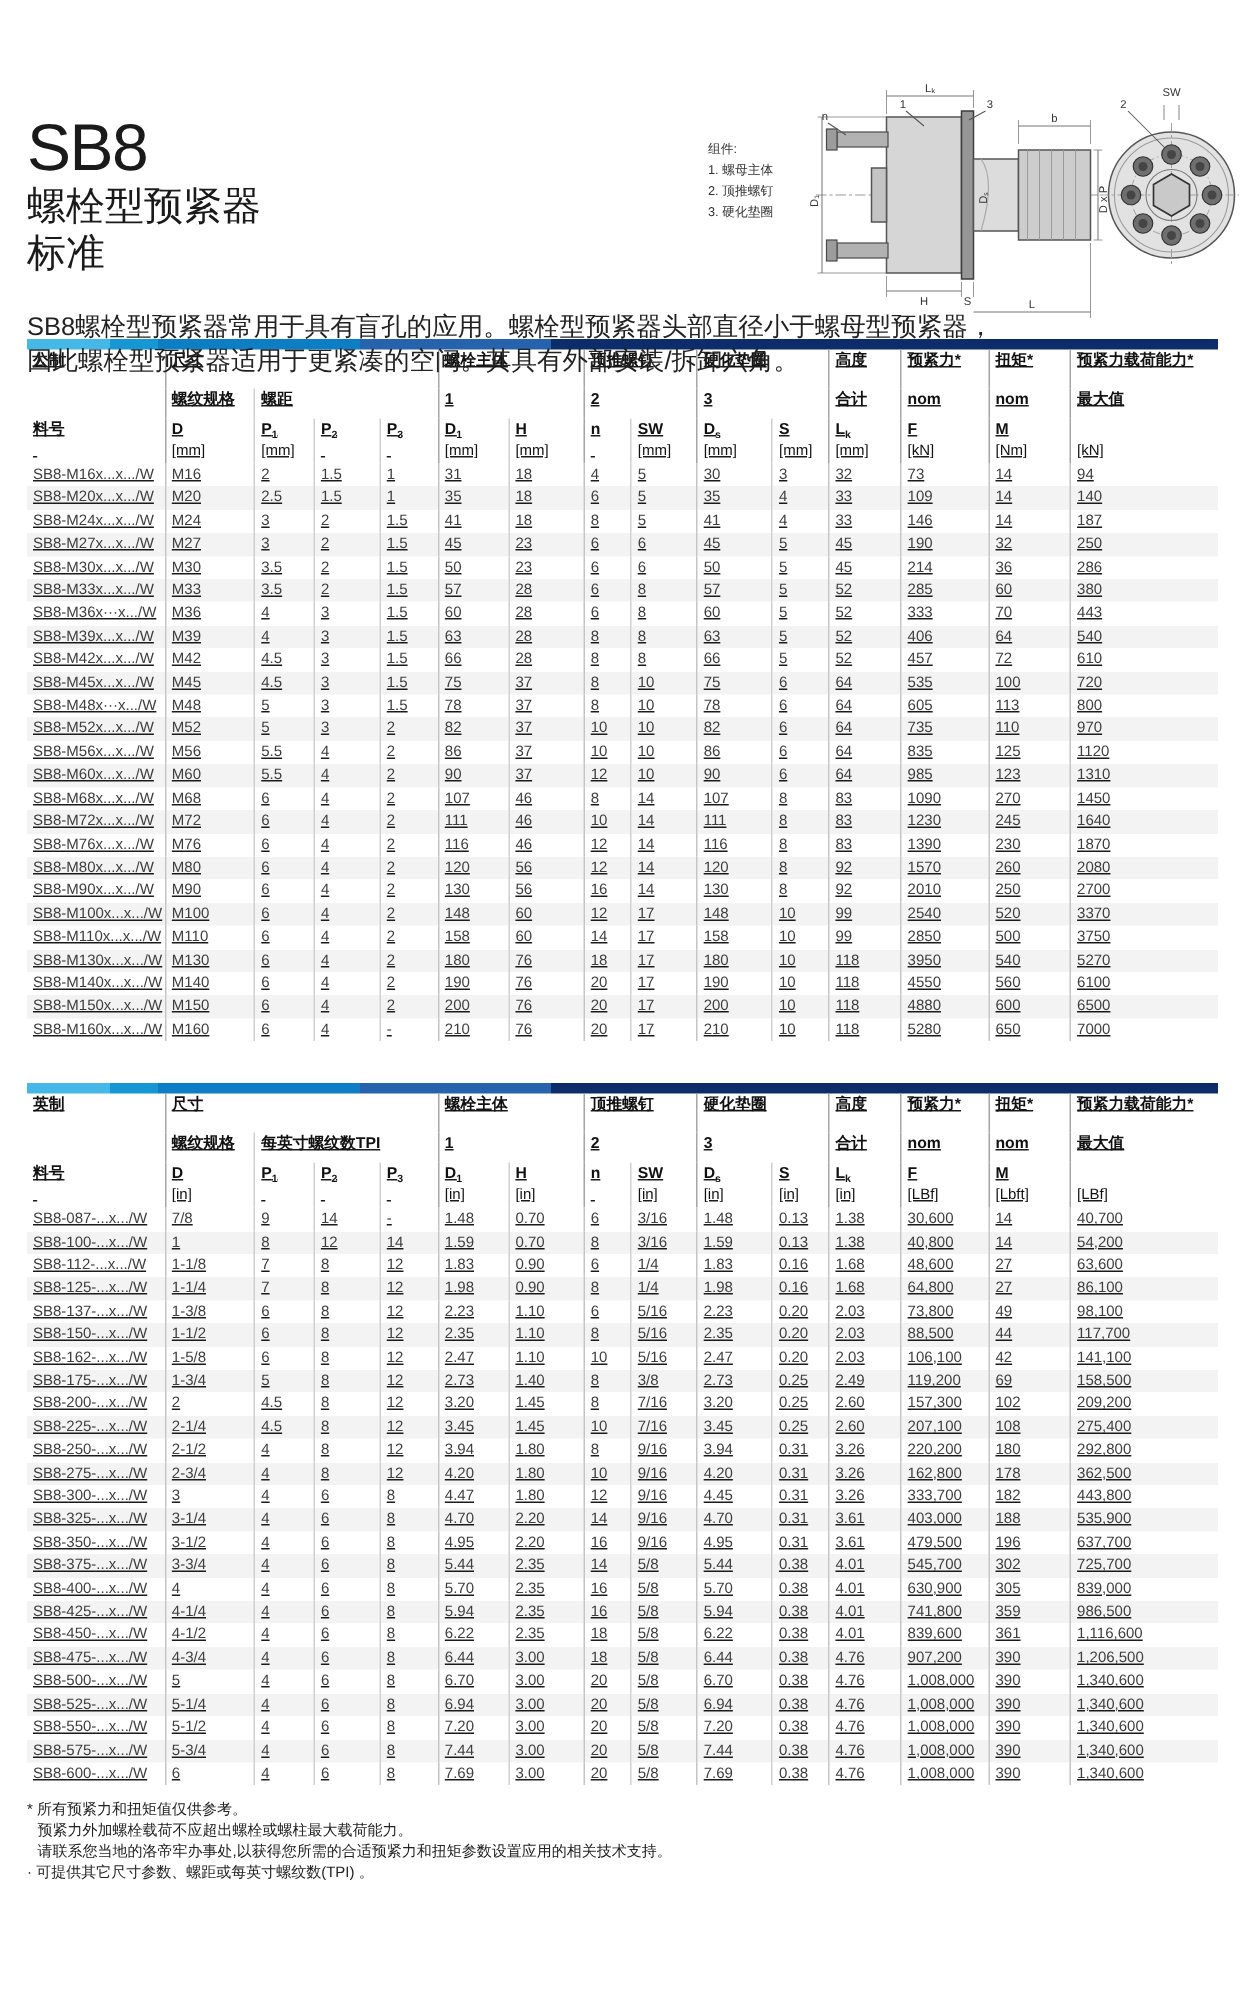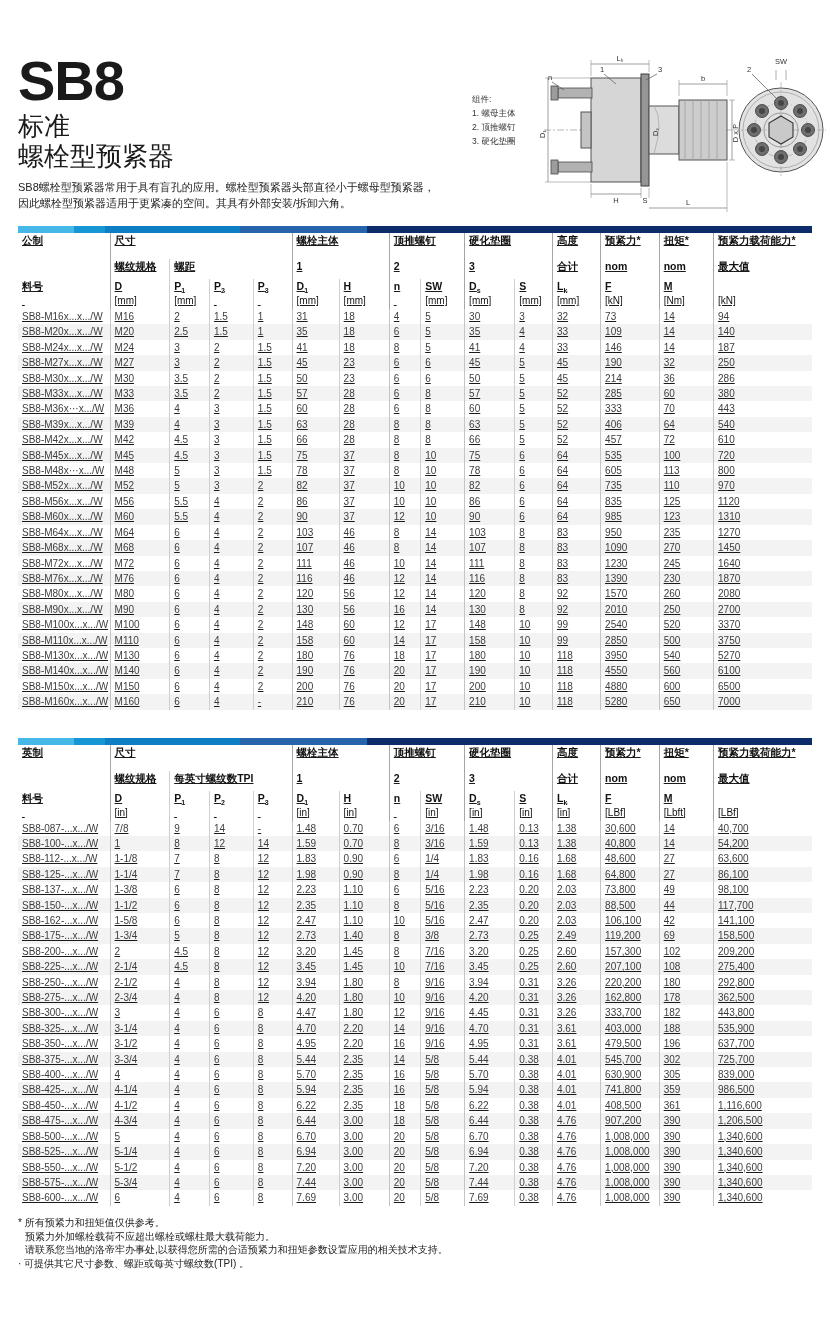--- a/index.html
+++ b/index.html
@@ -1,21 +1,21 @@
 <!DOCTYPE html>
 <html><head>
 <meta charset="utf-8">
 <style>
   html,body{margin:0;padding:0;}
   body{width:830px;height:1328px;background:#fff;font-family:"Liberation Sans","DejaVu Sans",sans-serif;color:#1a1a1a;position:relative;overflow:hidden;}
   .top{position:relative;height:226px;padding:0 18px;}
   .brand{padding-top:52px;}
-  .title{font-size:56px;line-height:1.05;font-weight:700;letter-spacing:-1px;}
+  .title{font-size:44px;line-height:1.05;font-weight:400;letter-spacing:-1px;margin-top:24px;}
   .subtitle{font-size:26px;line-height:1.18;font-weight:400;}
-  .desc{font-size:11px;line-height:1.4;margin-top:8px;color:#222;}
+  .desc{font-size:17px;line-height:1.4;margin-top:22px;color:#222;}
   
   .drawing{position:absolute;right:6px;top:50px;width:352px;height:170px;}
   .legend{position:absolute;left:0;top:42px;width:66px;font-size:8.5px;line-height:1.65;color:#333;}
   .drawing svg{position:absolute;left:64px;top:0;}
   svg text{font-family:"Liberation Sans",sans-serif;font-size:7.5px;fill:#333;}
   
   .tbl-wrap{margin:0 18px 0 18px;text-decoration:underline;}
   .bluebar{height:7px;background:linear-gradient(90deg,#46b8e8 0,#46b8e8 7%,#1697d4 7%,#1697d4 11%,#0d7ec3 11%,#0d7ec3 28%,#2762ac 28%,#2762ac 44%,#0d2c6a 44%,#0d2c6a 100%);}
   table.spec{border-collapse:collapse;table-layout:fixed;width:100%;}
   table.spec th,table.spec td{text-align:left;vertical-align:top;padding:1px 4px;overflow:hidden;}
@@ -35,22 +35,22 @@
   
   .footnotes{margin:10px 18px 0 18px;font-size:10px;line-height:1.38;color:#222;}
   .fn-indent{padding-left:7px;}
 </style>
 </head>
 <body>
 
 <div class="top">
   <div class="brand">
     <div class="title">SB8</div>
+    <div class="subtitle">螺栓型预紧器</div>
     <div class="subtitle">标准</div>
-    <div class="subtitle">螺栓型预紧器</div>
     <div class="desc">
       <div>SB8螺栓型预紧器常用于具有盲孔的应用。螺栓型预紧器头部直径小于螺母型预紧器，</div>
       <div>因此螺栓型预紧器适用于更紧凑的空间。其具有外部安装/拆卸六角。</div>
     </div>
   </div>
 
   <div class="drawing">
     <div class="legend">
       <div>组件:</div>
       <div>1. 螺母主体</div>
@@ -494,37 +494,20 @@
           <td class="sep-g">12</td>
           <td class="sep-c">10</td>
           <td class="sep-g">90</td>
           <td class="sep-c">6</td>
           <td class="sep-g">64</td>
           <td class="sep-g">985</td>
           <td class="sep-g">123</td>
           <td class="sep-g">1310</td>
         </tr>
         <tr>
-          <td class="">SB8-M64x...x.../W</td>
-          <td class="sep-g">M64</td>
-          <td class="sep-c">6</td>
-          <td class="sep-c">4</td>
-          <td class="sep-c">2</td>
-          <td class="sep-g">103</td>
-          <td class="sep-c">46</td>
-          <td class="sep-g">8</td>
-          <td class="sep-c">14</td>
-          <td class="sep-g">103</td>
-          <td class="sep-c">8</td>
-          <td class="sep-g">83</td>
-          <td class="sep-g">950</td>
-          <td class="sep-g">235</td>
-          <td class="sep-g">1270</td>
-        </tr>
-        <tr>
           <td class="">SB8-M68x...x.../W</td>
           <td class="sep-g">M68</td>
           <td class="sep-c">6</td>
           <td class="sep-c">4</td>
           <td class="sep-c">2</td>
           <td class="sep-g">107</td>
           <td class="sep-c">46</td>
           <td class="sep-g">8</td>
           <td class="sep-c">14</td>
           <td class="sep-g">107</td>
@@ -1130,21 +1113,21 @@
           <td class="sep-c">4</td>
           <td class="sep-c">6</td>
           <td class="sep-c">8</td>
           <td class="sep-g">6.22</td>
           <td class="sep-c">2.35</td>
           <td class="sep-g">18</td>
           <td class="sep-c">5/8</td>
           <td class="sep-g">6.22</td>
           <td class="sep-c">0.38</td>
           <td class="sep-g">4.01</td>
-          <td class="sep-g">408,500</td>
+          <td class="sep-g">839,600</td>
           <td class="sep-g">361</td>
           <td class="sep-g">1,116,600</td>
         </tr>
         <tr>
           <td class="">SB8-475-...x.../W</td>
           <td class="sep-g">4-3/4</td>
           <td class="sep-c">4</td>
           <td class="sep-c">6</td>
           <td class="sep-c">8</td>
           <td class="sep-g">6.44</td>

